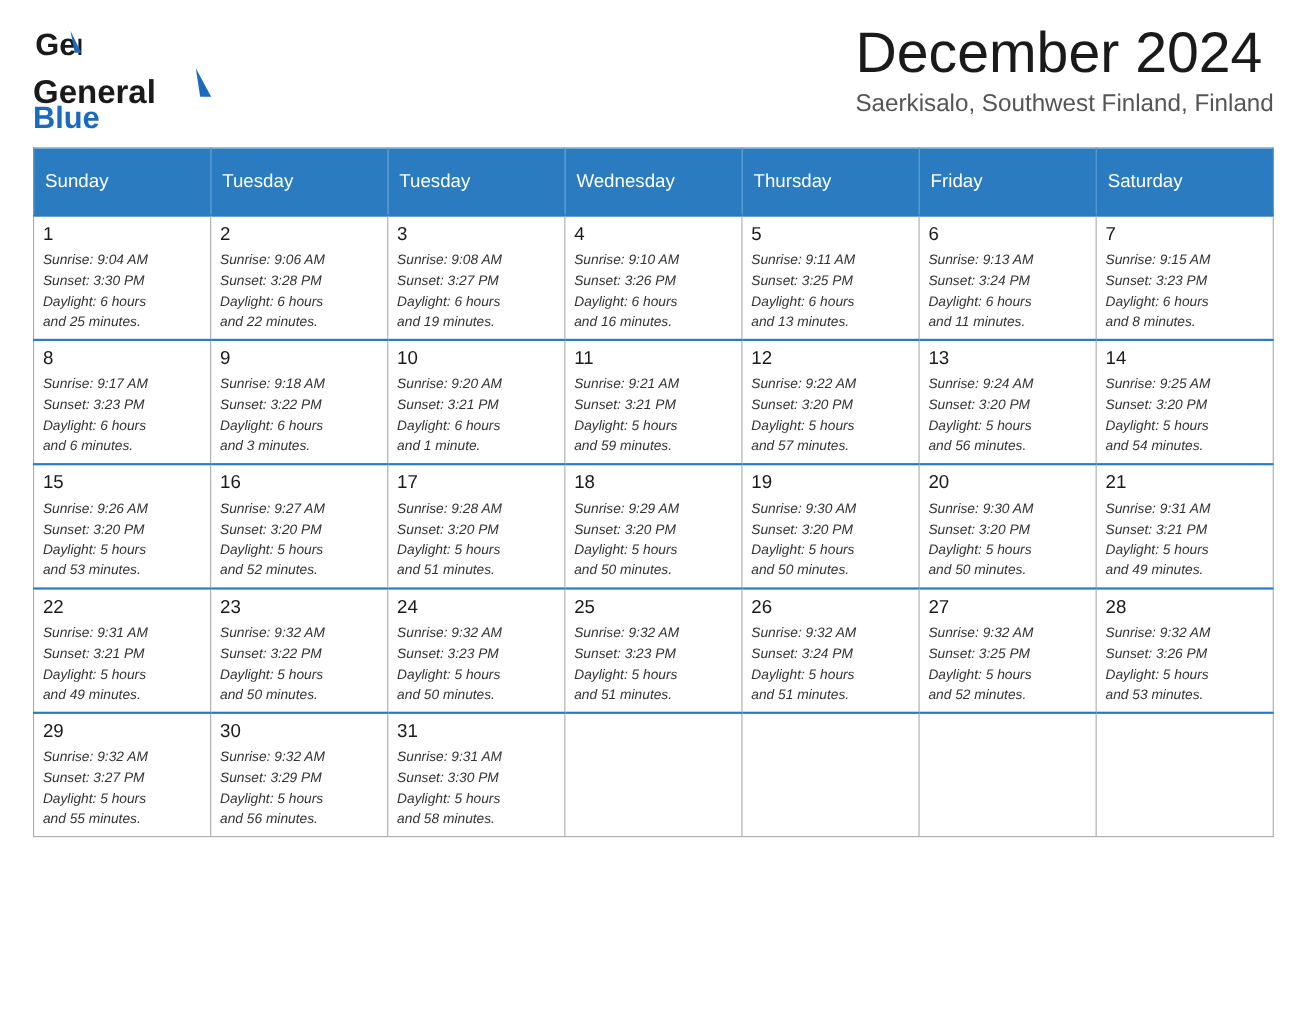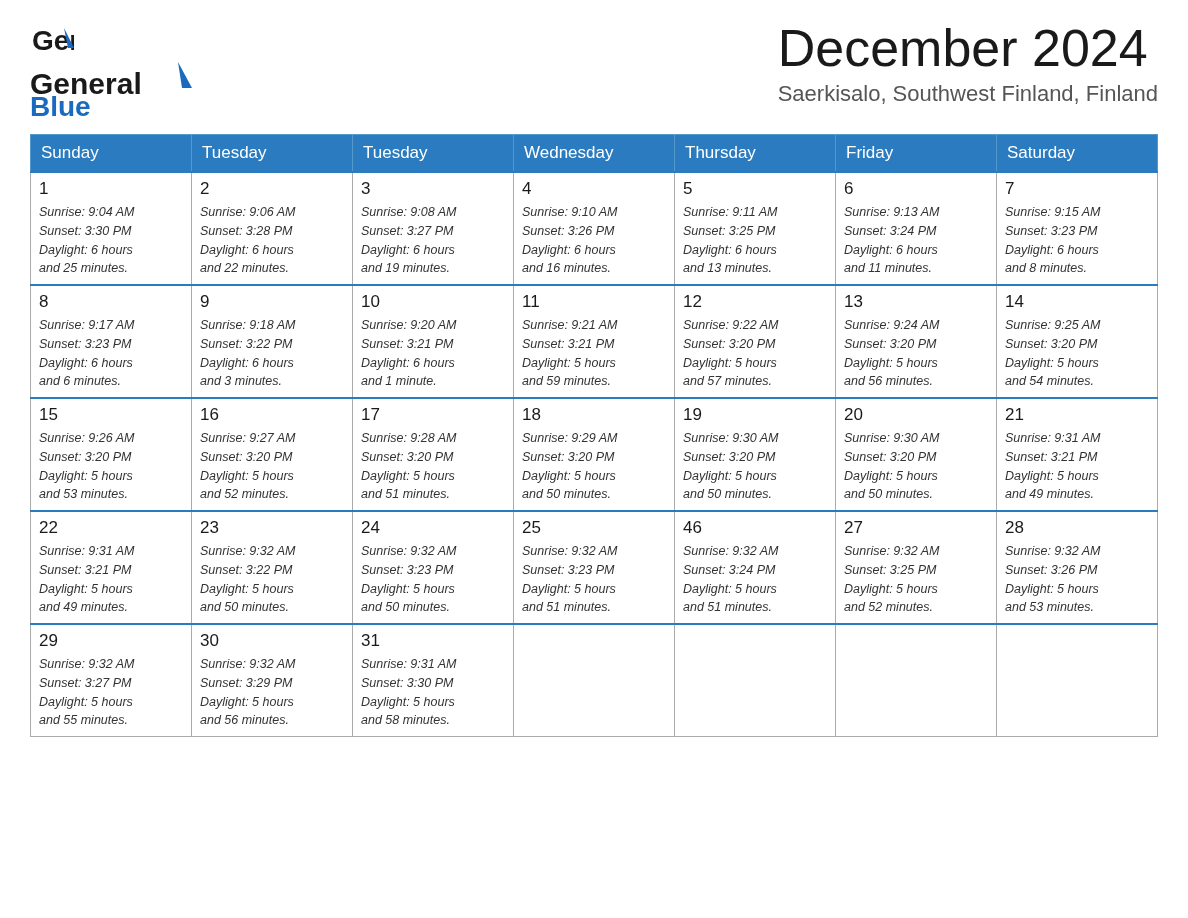--- a/index.html
+++ b/index.html
@@ -38,21 +38,21 @@
     .calendar {
       width: 100%;
       border-collapse: collapse;
       border: 1px solid #888;
     }
     .calendar th {
       background-color: #2a7bbf;
       color: #fff;
       font-size: 17px;
       font-weight: normal;
-      padding: 8px 10px;
+      padding: 20px 10px;
       text-align: left;
       border: 1px solid #5599cc;
     }
     .calendar td {
       border: 1px solid #aaa;
       vertical-align: top;
       padding: 6px 8px;
       width: calc(100% / 7);
       min-height: 100px;
     }
@@ -222,21 +222,21 @@
         </td>
         <td>
           <span class="day-number">24</span>
           <div class="day-info">Sunrise: 9:32 AM<br>Sunset: 3:23 PM<br>Daylight: 5 hours<br>and 50 minutes.</div>
         </td>
         <td>
           <span class="day-number">25</span>
           <div class="day-info">Sunrise: 9:32 AM<br>Sunset: 3:23 PM<br>Daylight: 5 hours<br>and 51 minutes.</div>
         </td>
         <td>
-          <span class="day-number">46</span>
+          <span class="day-number">26</span>
           <div class="day-info">Sunrise: 9:32 AM<br>Sunset: 3:24 PM<br>Daylight: 5 hours<br>and 51 minutes.</div>
         </td>
         <td>
           <span class="day-number">27</span>
           <div class="day-info">Sunrise: 9:32 AM<br>Sunset: 3:25 PM<br>Daylight: 5 hours<br>and 52 minutes.</div>
         </td>
         <td>
           <span class="day-number">28</span>
           <div class="day-info">Sunrise: 9:32 AM<br>Sunset: 3:26 PM<br>Daylight: 5 hours<br>and 53 minutes.</div>
         </td>

